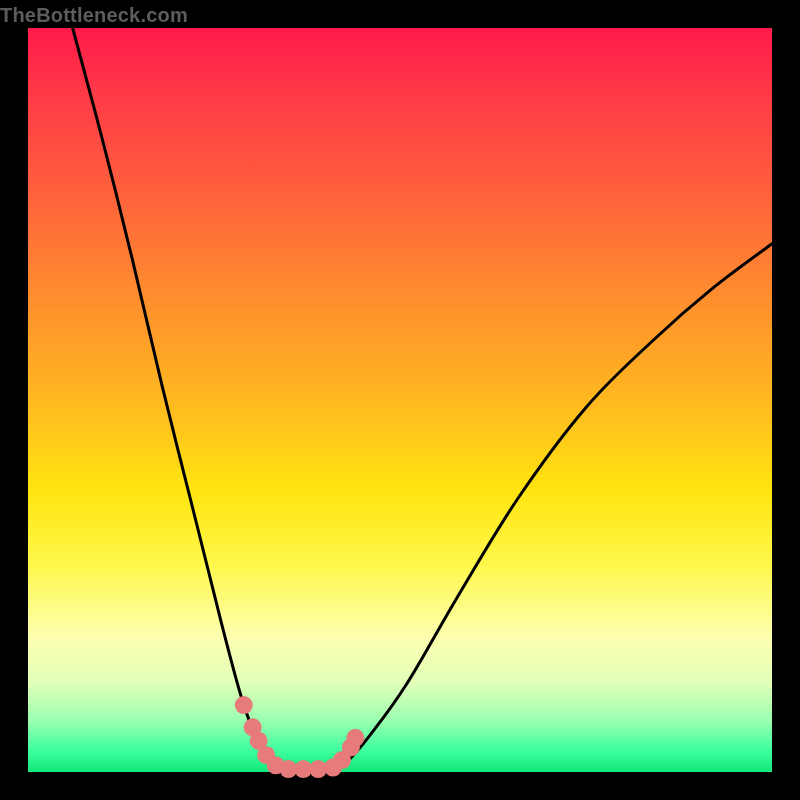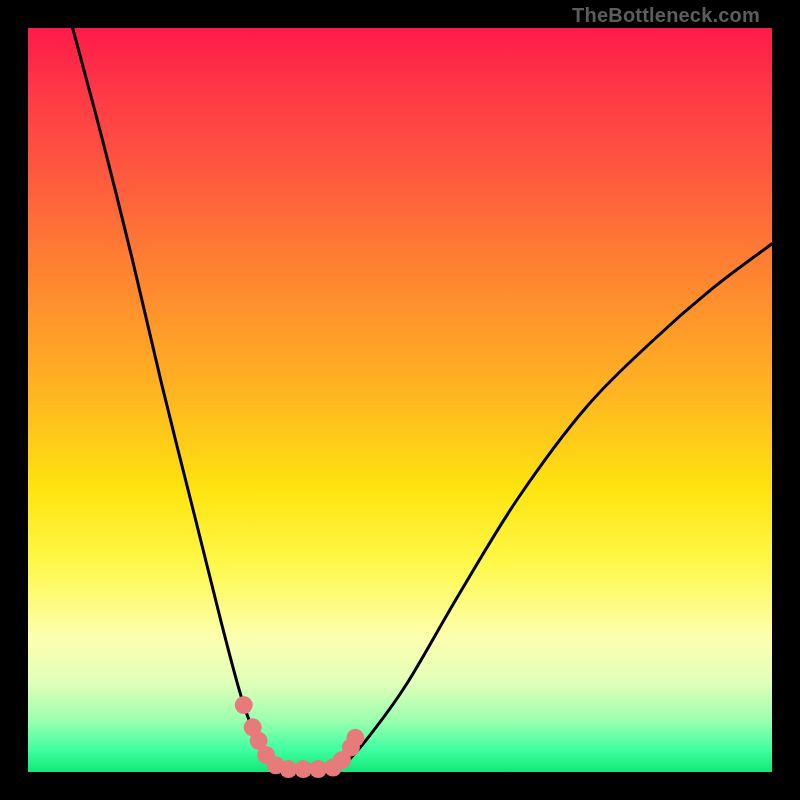--- a/index.html
+++ b/index.html
@@ -53,21 +53,20 @@
     left: 0;
     width: 744px;
     height: 744px;
     overflow: visible;
   }
   .watermark {
     position: absolute;
     top: 4px;
     left: 0;
     width: 760px;
-    text-align: right;
     box-sizing: border-box;
     font-size: 20px;
     font-weight: 600;
     color: #5d5d5d;
     letter-spacing: 0.2px;
   }
 </style>
 </head>
 <body>
 

